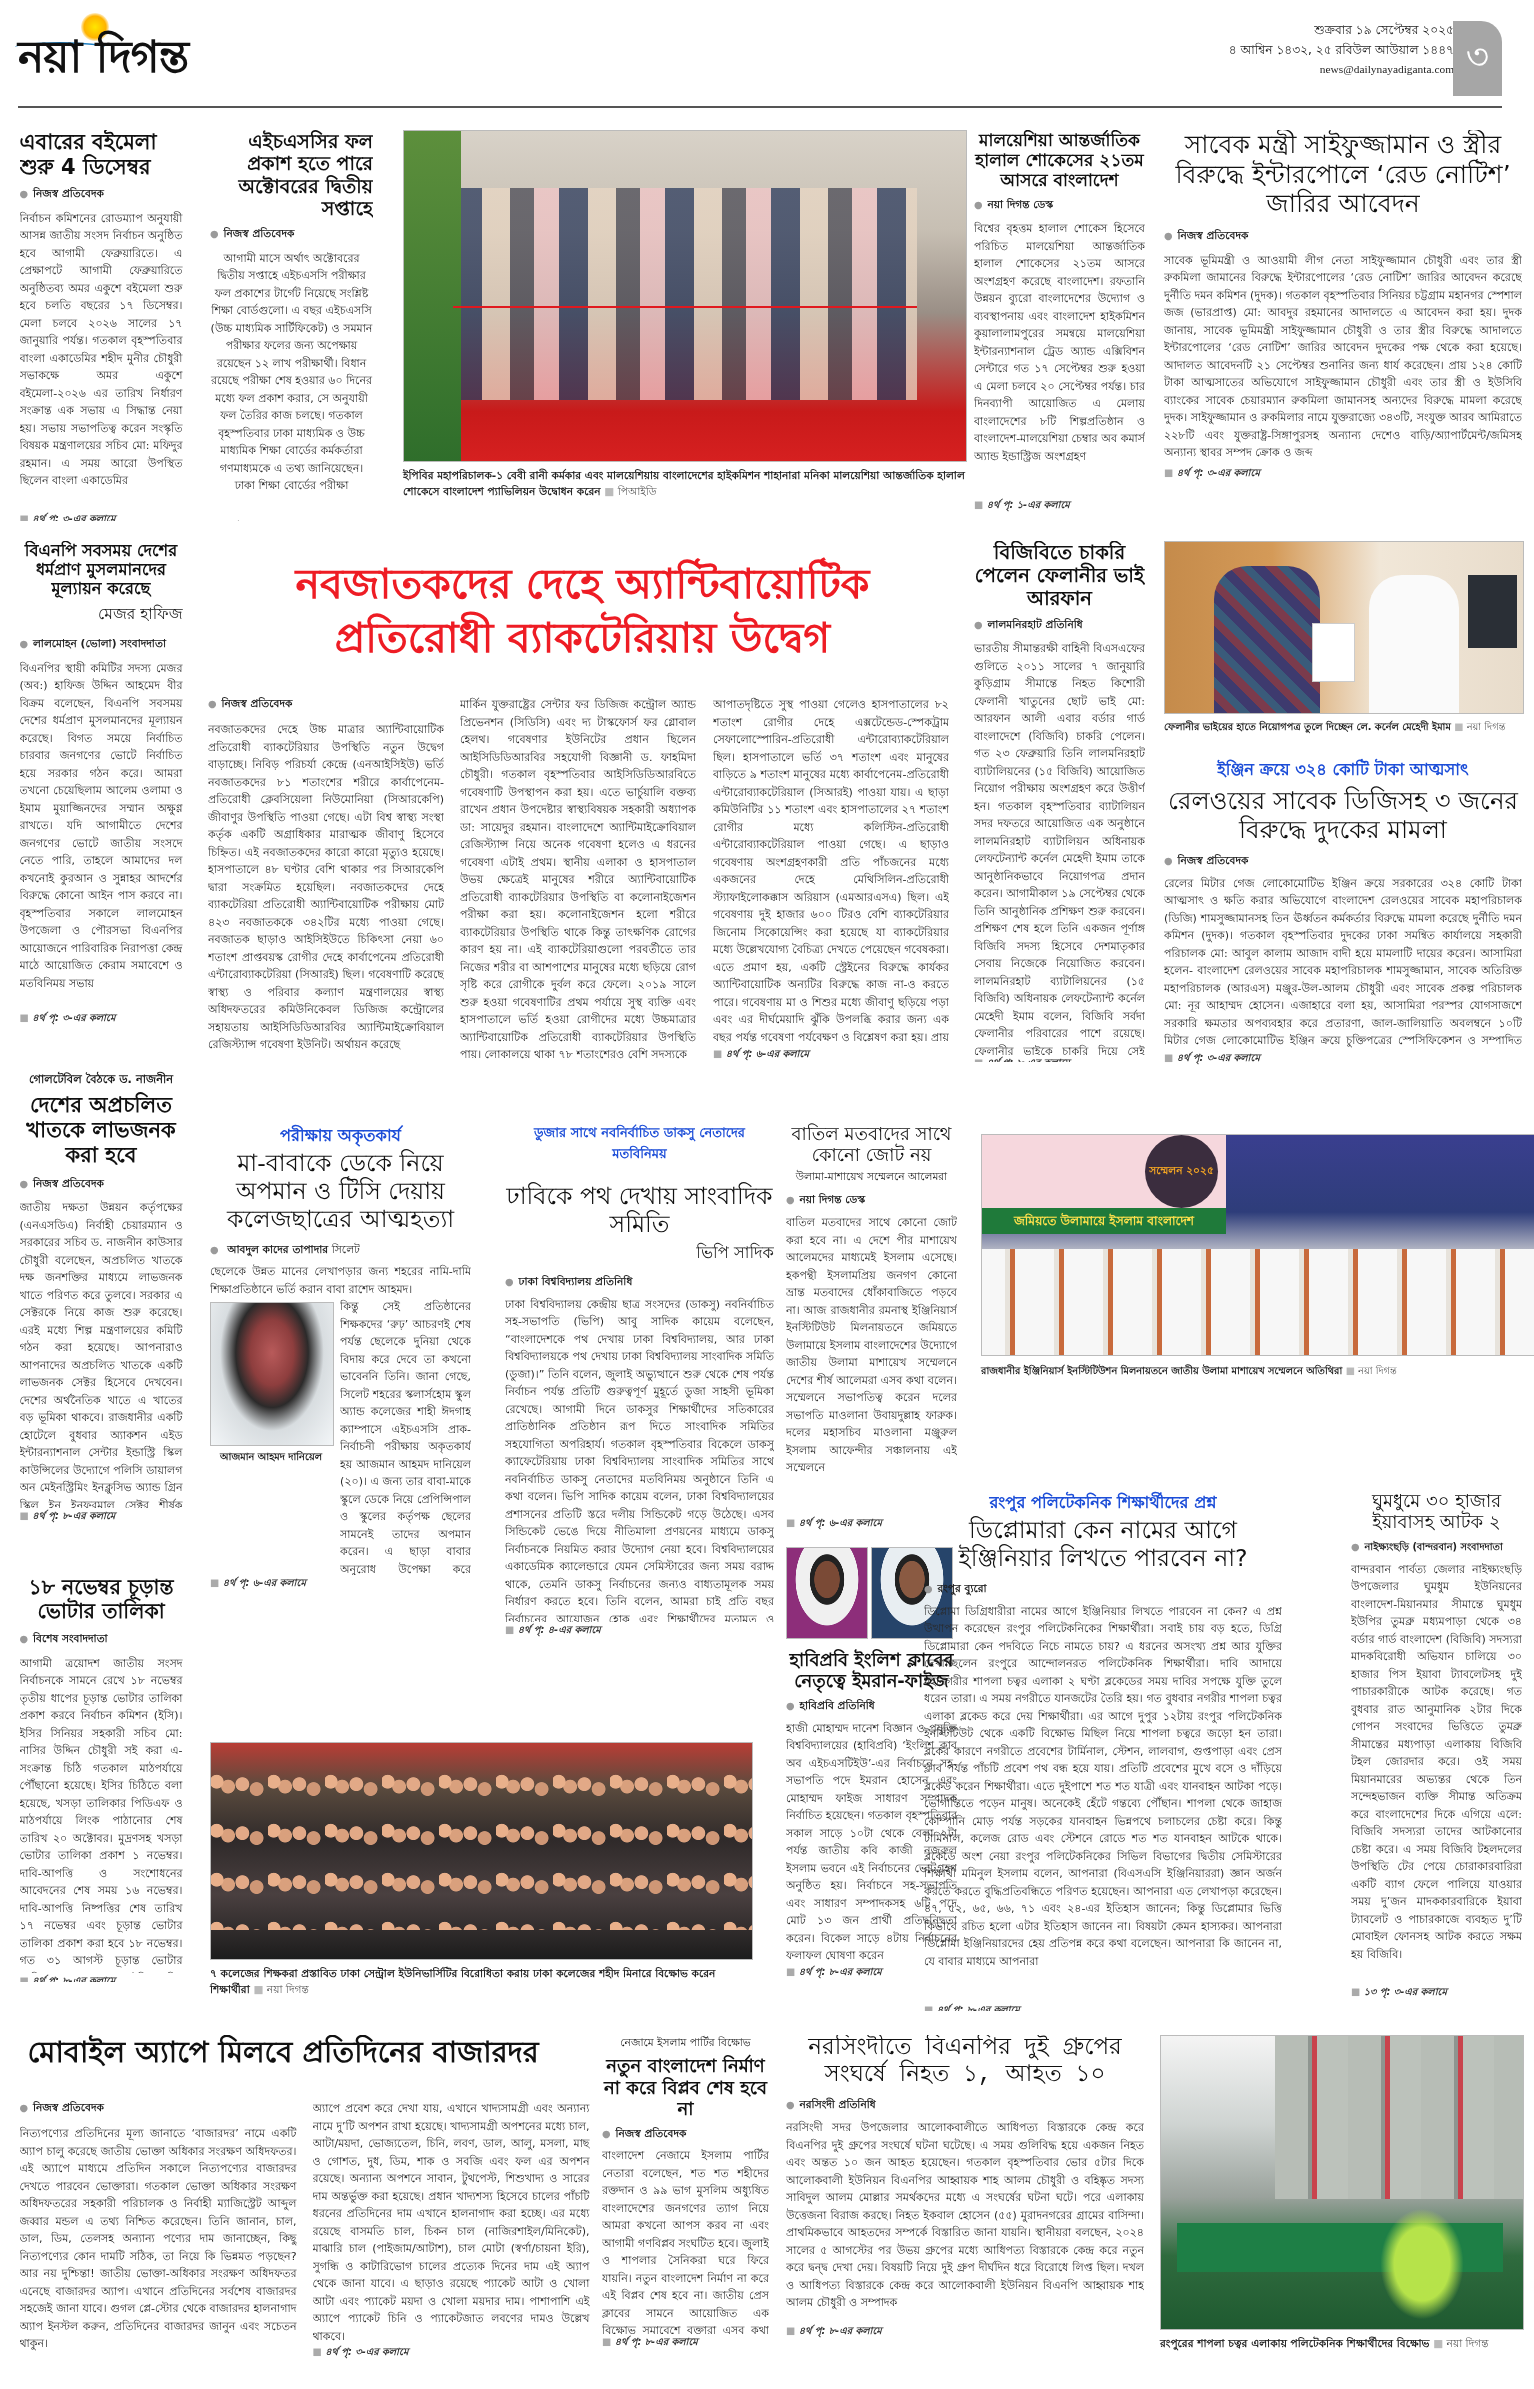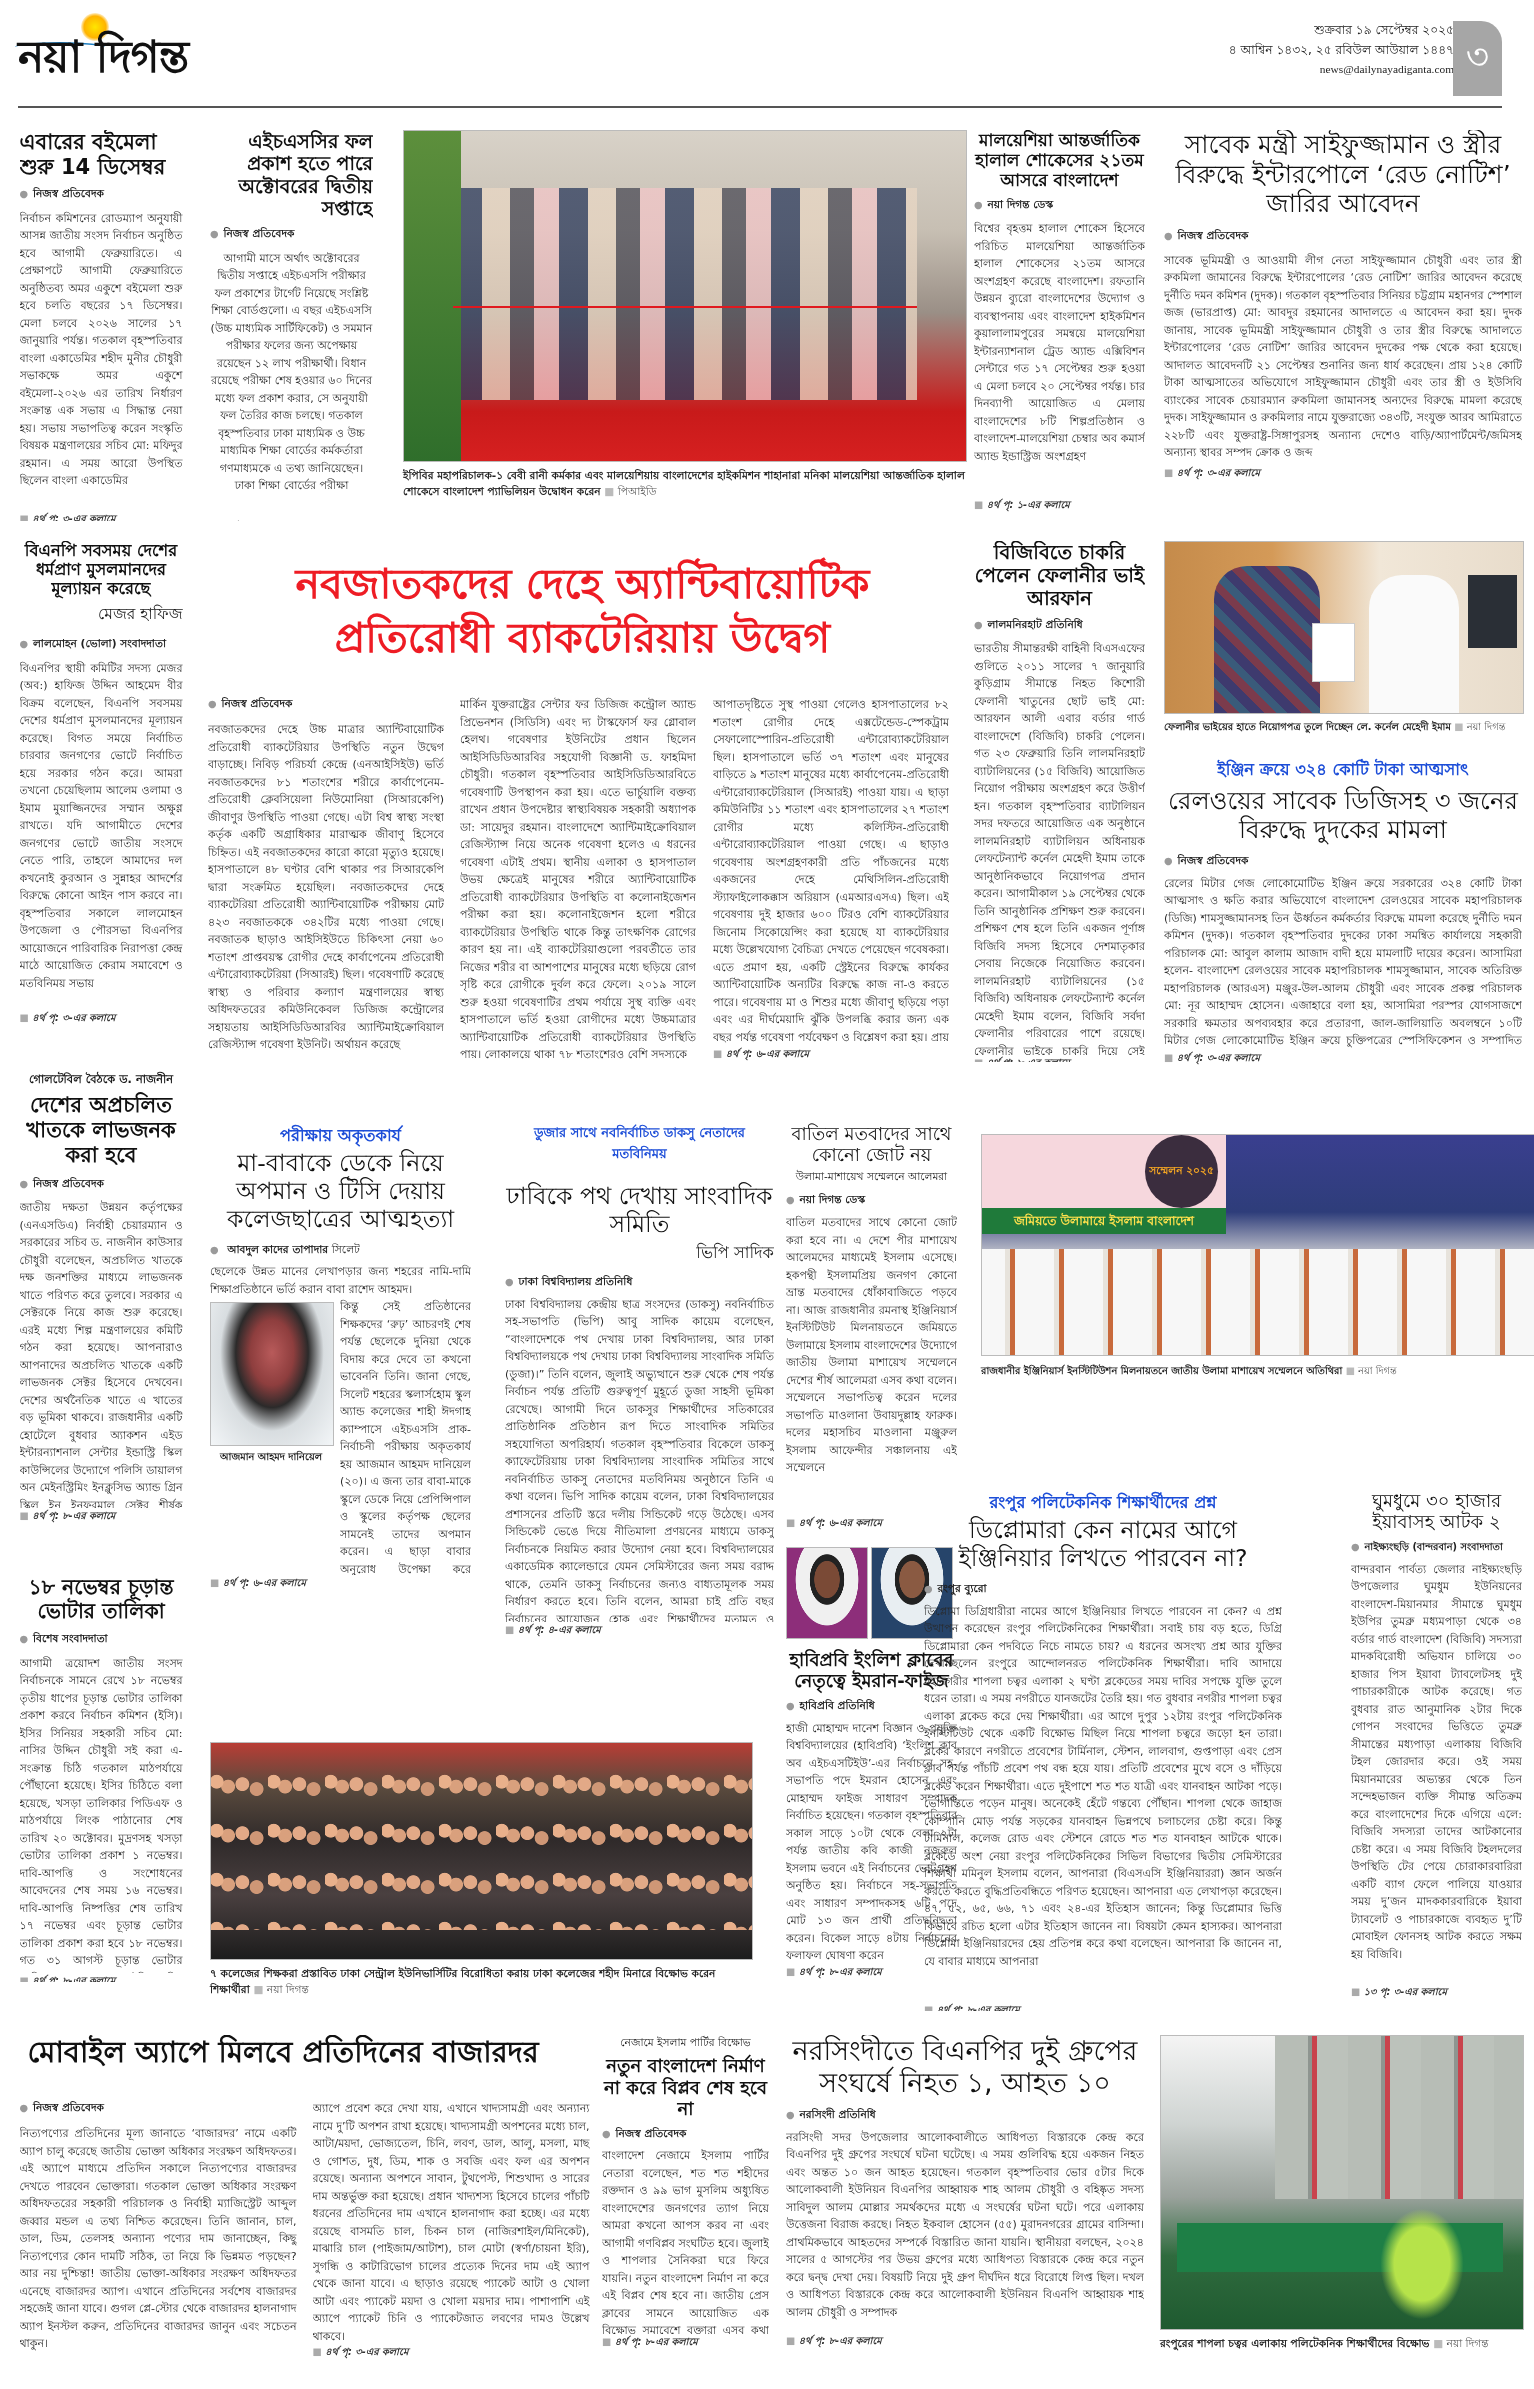--- a/index.html
+++ b/index.html
@@ -39,21 +39,21 @@
   <div class="abs dateblock">
     <div>শুক্রবার ১৯ সেপ্টেম্বর ২০২৫</div>
     <div>৪ আশ্বিন ১৪৩২, ২৫ রবিউল আউয়াল ১৪৪৭</div>
     <div class="email">news@dailynayadiganta.com</div>
   </div>
   <div class="abs pagebadge">৩</div>
   <div class="abs rule"></div>
 </div>
 
 <div class="abs" style="left:19.5px;top:130px;width:163px;height:391px;overflow:hidden;">
-  <div class="hl" style="font-size:21px;">এবারের বইমেলা শুরু 14 ডিসেম্বর</div>
+  <div class="hl" style="font-size:21px;">এবারের বইমেলা শুরু 4 ডিসেম্বর</div>
   <div class="byline" style="margin:6.5px 0;">নিজস্ব প্রতিবেদক</div>
   <div class="body" style="height:301px;overflow:hidden;">নির্বাচন কমিশনের রোডম্যাপ অনুযায়ী আসন্ন জাতীয় সংসদ নির্বাচন অনুষ্ঠিত হবে আগামী ফেব্রুয়ারিতে। এ প্রেক্ষাপটে আগামী ফেব্রুয়ারিতে অনুষ্ঠিতব্য অমর একুশে বইমেলা শুরু হবে চলতি বছরের ১৭ ডিসেম্বর। মেলা চলবে ২০২৬ সালের ১৭ জানুয়ারি পর্যন্ত। গতকাল বৃহস্পতিবার বাংলা একাডেমির শহীদ মুনীর চৌধুরী সভাকক্ষে অমর একুশে বইমেলা-২০২৬ এর তারিখ নির্ধারণ সংক্রান্ত এক সভায় এ সিদ্ধান্ত নেয়া হয়। সভায় সভাপতিত্ব করেন সংস্কৃতি বিষয়ক মন্ত্রণালয়ের সচিব মো: মফিদুর রহমান। এ সময় আরো উপস্থিত ছিলেন বাংলা একাডেমির</div>
   <div class="cont">৪র্থ পৃ: ৩-এর কলামে</div>
 </div>
 
 <div class="abs" style="left:210px;top:130px;width:163px;height:391px;overflow:hidden;">
   <div class="hl" style="font-size:19px;text-align:right;">এইচএসসির ফল প্রকাশ হতে পারে অক্টোবরের দ্বিতীয় সপ্তাহে</div>
   <div class="byline" style="margin:6.5px 0;">নিজস্ব প্রতিবেদক</div>
   <div class="body" style="height:269px;overflow:hidden;text-align:center;">আগামী মাসে অর্থাৎ অক্টোবরের দ্বিতীয় সপ্তাহে এইচএসসি পরীক্ষার ফল প্রকাশের টার্গেট নিয়েছে সংশ্লিষ্ট শিক্ষা বোর্ডগুলো। এ বছর এইচএসসি (উচ্চ মাধ্যমিক সার্টিফিকেট) ও সমমান পরীক্ষার ফলের জন্য অপেক্ষায় রয়েছেন ১২ লাখ পরীক্ষার্থী। বিধান রয়েছে পরীক্ষা শেষ হওয়ার ৬০ দিনের মধ্যে ফল প্রকাশ করার, সে অনুযায়ী ফল তৈরির কাজ চলছে। গতকাল বৃহস্পতিবার ঢাকা মাধ্যমিক ও উচ্চ মাধ্যমিক শিক্ষা বোর্ডের কর্মকর্তারা গণমাধ্যমকে এ তথ্য জানিয়েছেন। ঢাকা শিক্ষা বোর্ডের পরীক্ষা</div>
   <div class="cont">৪র্থ পৃ: ৩-এর কলামে</div>
@@ -247,21 +247,21 @@
 
 <div class="abs" style="left:602px;top:2035px;width:167px;height:342px;overflow:hidden;">
   <div style="font-size:10.6px;text-align:center;">নেজামে ইসলাম পার্টির বিক্ষোভ</div>
   <div class="hl hl-c" style="font-size:18px;margin-top:3.3px;">নতুন বাংলাদেশ নির্মাণ না করে বিপ্লব শেষ হবে না</div>
   <div class="byline" style="margin:6.5px 0 4.9px;">নিজস্ব প্রতিবেদক</div>
   <div class="body" style="height:187px;overflow:hidden;">বাংলাদেশ নেজামে ইসলাম পার্টির নেতারা বলেছেন, শত শত শহীদের রক্তদান ও ৯৯ ভাগ মুসলিম অধ্যুষিত বাংলাদেশের জনগণের ত্যাগ নিয়ে আমরা কখনো আপস করব না এবং আগামী গণবিপ্লব সংঘটিত হবে। জুলাই ও শাপলার সৈনিকরা ঘরে ফিরে যায়নি। নতুন বাংলাদেশ নির্মাণ না করে এই বিপ্লব শেষ হবে না। জাতীয় প্রেস ক্লাবের সামনে আয়োজিত এক বিক্ষোভ সমাবেশে বক্তারা এসব কথা বলেন। নেতারা আরো বলেন, শত শত মজলুম শহীদের</div>
   <div class="cont">৪র্থ পৃ: ৮-এর কলামে</div>
 </div>
 
 <div class="abs" style="left:786px;top:2035px;width:358px;height:342px;overflow:hidden;">
-  <div class="hl hl-c" style="font-size:27px;font-weight:normal;">নরসিংদীতে বিএনপির দুই গ্রুপের সংঘর্ষে নিহত ১, আহত ১০</div>
+  <div class="hl hl-c" style="font-size:23px;font-weight:normal;font-family:Liberation Mono, monospace;">নরসিংদীতে বিএনপির দুই গ্রুপের সংঘর্ষে নিহত ১, আহত ১০</div>
   <div class="byline" style="margin:8.1px 0 4.9px;">নরসিংদী প্রতিনিধি</div>
   <div class="body" style="height:204px;overflow:hidden;">নরসিংদী সদর উপজেলার আলোকবালীতে আধিপত্য বিস্তারকে কেন্দ্র করে বিএনপির দুই গ্রুপের সংঘর্ষে ঘটনা ঘটেছে। এ সময় গুলিবিদ্ধ হয়ে একজন নিহত এবং অন্তত ১০ জন আহত হয়েছেন। গতকাল বৃহস্পতিবার ভোর ৫টার দিকে আলোকবালী ইউনিয়ন বিএনপির আহ্বায়ক শাহ আলম চৌধুরী ও বহিষ্কৃত সদস্য সাবিদুল আলম মোল্লার সমর্থকদের মধ্যে এ সংঘর্ষের ঘটনা ঘটে। পরে এলাকায় উত্তেজনা বিরাজ করছে। নিহত ইকবাল হোসেন (৫৫) মুরাদনগরের গ্রামের বাসিন্দা। প্রাথমিকভাবে আহতদের সম্পর্কে বিস্তারিত জানা যায়নি। স্থানীয়রা বলছেন, ২০২৪ সালের ৫ আগস্টের পর উভয় গ্রুপের মধ্যে আধিপত্য বিস্তারকে কেন্দ্র করে নতুন করে দ্বন্দ্ব দেখা দেয়। বিষয়টি নিয়ে দুই গ্রুপ দীর্ঘদিন ধরে বিরোধে লিপ্ত ছিল। দখল ও আধিপত্য বিস্তারকে কেন্দ্র করে আলোকবালী ইউনিয়ন বিএনপি আহ্বায়ক শাহ আলম চৌধুরী ও সম্পাদক</div>
   <div class="cont">৪র্থ পৃ: ৮-এর কলামে</div>
 </div>
 
 <div class="abs" style="left:1160px;top:2035px;width:362px;height:326px;">
   <div class="photo" style="width:362px;height:293px;background:linear-gradient(180deg,#f4f4f4 0%,#cfd4d2 30%,#9aa29c 55%,#2f6b3e 75%,#1f5a30 100%);position:relative;">
     <div style="position:absolute;left:114px;top:0;width:248px;height:163px;background:repeating-linear-gradient(90deg,#b7bdb6 0 33px,#8e9590 33px 37px,#c9434d 37px 42px,#bcc2bb 42px 73px);"></div>
     <div style="position:absolute;left:16.3px;top:187px;width:326px;height:49px;background:#1e7f46;"></div>
     <div style="position:absolute;left:212px;top:163px;width:98px;height:130px;background:radial-gradient(ellipse,#b6e34a 0 40%,transparent 60%);"></div>

